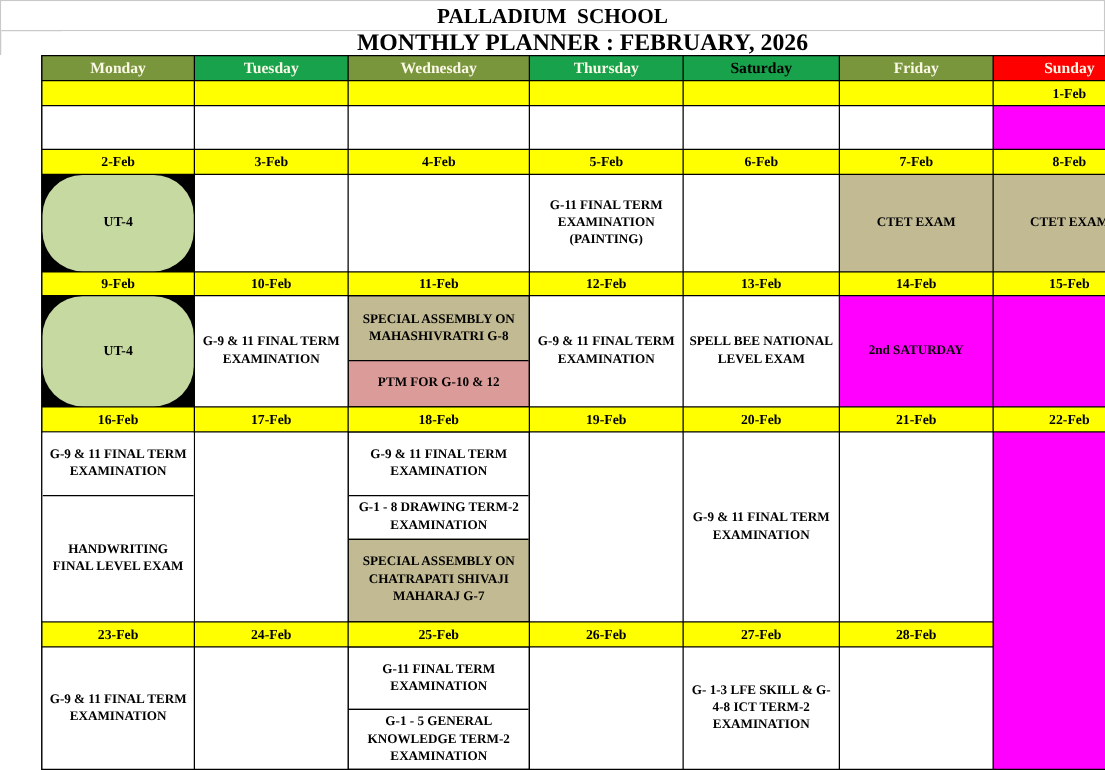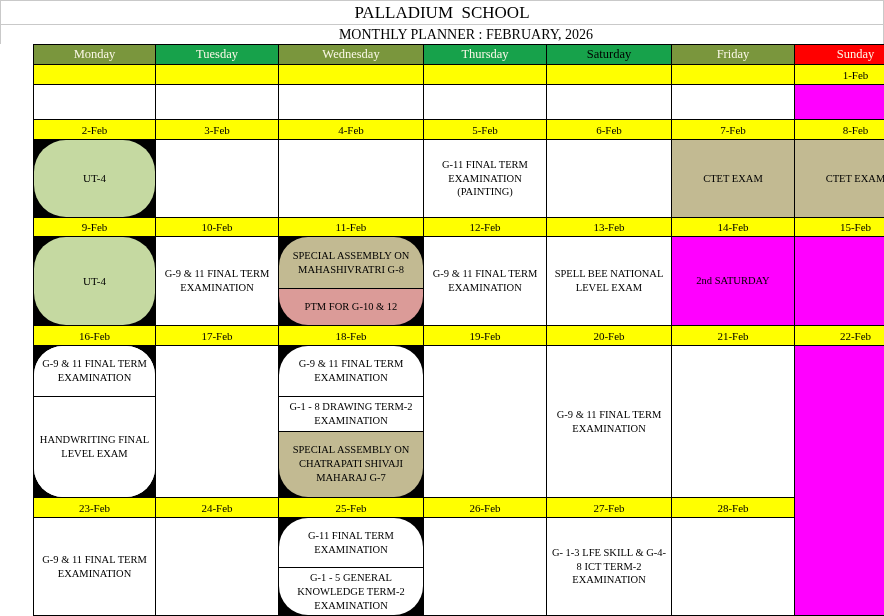--- a/index.html
+++ b/index.html
@@ -1,28 +1,28 @@
 <!DOCTYPE html>
 <html><head>
 <meta charset="utf-8">
 <style>
   * { margin:0; padding:0; box-sizing:border-box; }
   body { background:#888; font-family:"Liberation Serif", serif; }
   .page {
     width:884px; height:616px; background:#fff; overflow:hidden;
-    font-weight:normal; color:#000;
+    font-weight:bold; color:#000;
   }
   
   .title-block { width:884px; border:1px solid #c9c9c9; border-bottom:none; }
   .title-row {
     display:flex; align-items:center; justify-content:center;
     white-space:pre; background:#fff;
   }
   .school-name { height:24px; font-size:17px; border-bottom:1px solid #c9c9c9; }
-  .planner-title { height:19px; font-size:14px;margin-left:48px; }
+  .planner-title { height:19px; font-size:19px;margin-left:48px; }
   
   .grid {
     display:grid; width:884px;
     grid-template-columns:121px 122px 144px 122px 124px 122px 1fr;
     grid-template-rows:19px 19px 34px 19px 77px 18px 88px 19px 151px 19px 97px;
     gap:1px; background:#000; border:1px solid #000;margin-left:33px;
   }
   .c {
     display:flex; align-items:center; justify-content:center;
     text-align:center; overflow:hidden;
@@ -33,21 +33,21 @@
   .red { background:#ff0000; }
   .blk { color:#000; }
   .y   { background:#ffff00; font-size:11px; }
   .w   { background:#ffffff; }
   .mg  { background:#ff00ff; }
   .lg  { background:#c5d9a1;border-radius:32px; }
   .tan { background:#c2ba92; }
   .rose{ background:#db9b98; }
   .ev  { font-size:10.5px; line-height:1.32; padding:1px 3px; }
   .ut  { font-size:11px; }
-  .split { flex-direction:column; align-items:stretch; padding:0;border-radius:29px; }
+  .split { flex-direction:column; align-items:stretch; padding:0; }
   .sub {
     display:flex; align-items:center; justify-content:center;
     text-align:center; font-size:10.5px; line-height:1.32; padding:1px 3px;
     overflow:hidden;
   }
   .sub + .sub { border-top:1px solid #000; }
   .merged-sun { grid-column:7; grid-row:9 / 12; }
 </style>
 </head>
 <body>

